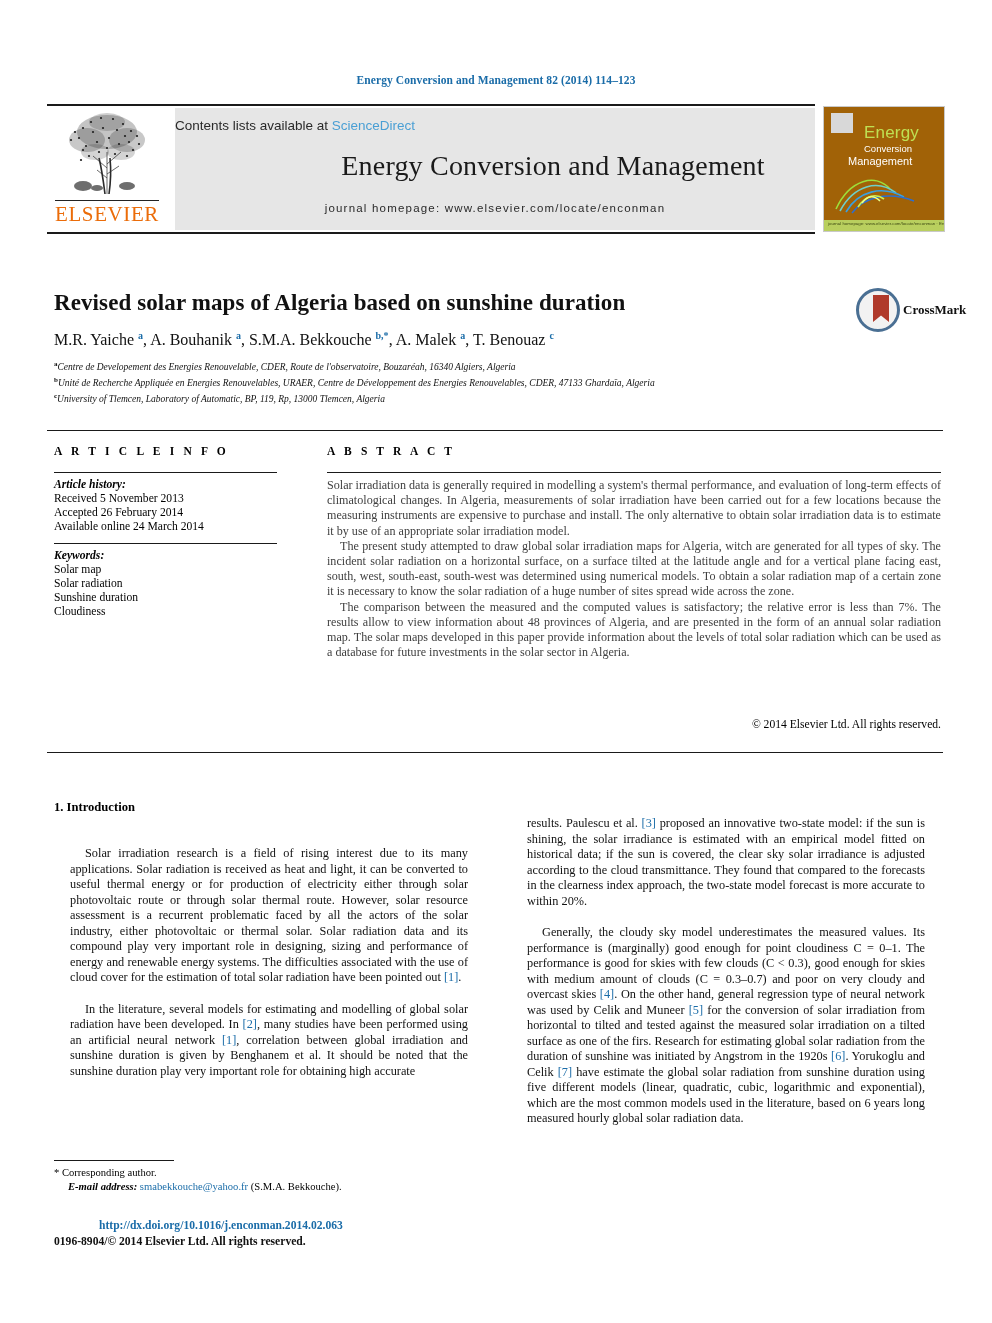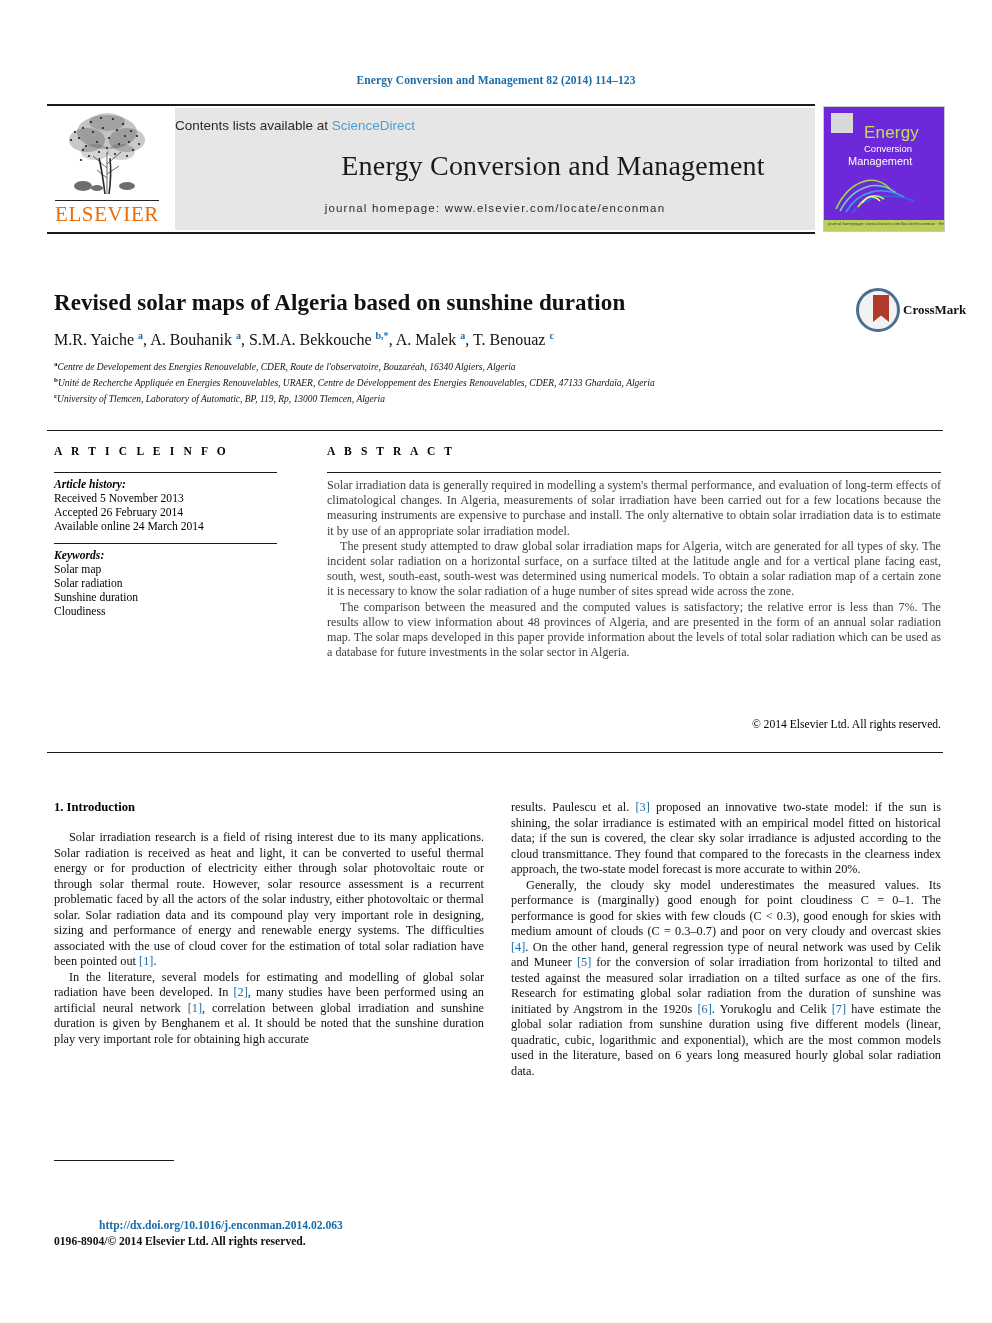--- a/index.html
+++ b/index.html
@@ -118,21 +118,21 @@
     left: 47px; top: 232px;
     width: 768px;
     border-top: 2.4px solid #1a1a1a;
   }
 
   
   .cover-thumb {
     position: absolute;
     left: 823px; top: 106px;
     width: 120px; height: 124px;
-    background: #6d28d9;
+    background: #a16207;
     border: 1px solid #c9c9c9;
     overflow: hidden;
   }
   .cover-sq {
     position: absolute;
     left: 7px; top: 6px;
     width: 22px; height: 20px;
     background: #d8d8d8;
   }
   .cover-t1 {
@@ -352,21 +352,21 @@
     position: absolute;
     top: 830px;
     width: 430px;
     font-size: 12.3px;
     line-height: 15.5px;
     text-align: justify;
     color: #111;
   }
   .col.left { left: 54px; }
   .col.right { left: 511px; top: 800px; }
-  .col p { margin: 0; text-indent: 15px; }
+  .col p { margin: 16px; text-indent: 15px; }
   .col p.noindent { text-indent: 0; }
   .ref { color: #1a6ca8; }
 
   
   .fn-rule {
     position: absolute;
     left: 54px; top: 1160px;
     width: 120px;
     border-top: 1.2px solid #1a1a1a;
   }
@@ -543,17 +543,26 @@
     <p>Solar irradiation research is a field of rising interest due to its many applications. Solar radiation is received as heat and light, it can be converted to useful thermal energy or for production of electricity either through solar photovoltaic route or through solar thermal route. However, solar resource assessment is a recurrent problematic faced by all the actors of the solar industry, either photovoltaic or thermal solar. Solar radiation data and its compound play very important role in designing, sizing and performance of energy and renewable energy systems. The difficulties associated with the use of cloud cover for the estimation of total solar radiation have been pointed out <span class="ref">[1]</span>.</p>
     <p>In the literature, several models for estimating and modelling of global solar radiation have been developed. In <span class="ref">[2]</span>, many studies have been performed using an artificial neural network <span class="ref">[1]</span>, correlation between global irradiation and sunshine duration is given by Benghanem et al. It should be noted that the sunshine duration play very important role for obtaining high accurate</p>
   </div>
 
   <div class="col right">
     <p class="noindent">results. Paulescu et al. <span class="ref">[3]</span> proposed an innovative two-state model: if the sun is shining, the solar irradiance is estimated with an empirical model fitted on historical data; if the sun is covered, the clear sky solar irradiance is adjusted according to the cloud transmittance. They found that compared to the forecasts in the clearness index approach, the two-state model forecast is more accurate to within 20%.</p>
     <p>Generally, the cloudy sky model underestimates the measured values. Its performance is (marginally) good enough for point cloudiness C = 0–1. The performance is good for skies with few clouds (C &lt; 0.3), good enough for skies with medium amount of clouds (C = 0.3–0.7) and poor on very cloudy and overcast skies <span class="ref">[4]</span>. On the other hand, general regression type of neural network was used by Celik and Muneer <span class="ref">[5]</span> for the conversion of solar irradiation from horizontal to tilted and tested against the measured solar irradiation on a tilted surface as one of the firs. Research for estimating global solar radiation from the duration of sunshine was initiated by Angstrom in the 1920s <span class="ref">[6]</span>. Yorukoglu and Celik <span class="ref">[7]</span> have estimate the global solar radiation from sunshine duration using five different models (linear, quadratic, cubic, logarithmic and exponential), which are the most common models used in the literature, based on 6 years long measured hourly global solar radiation data.</p>
   </div>
 
   <div class="fn-rule"></div>
+  <div class="fn">
+    <span>*</span>
+    <span>Corresponding author.</span>
+    <span class="ind">
+      <span class="em">E-mail address:</span>
+      <span class="link">smabekkouche@yahoo.fr</span>
+      <span>(S.M.A. Bekkouche).</span>
+    </span>
+  </div>
 
   <div class="doi">http://dx.doi.org/10.1016/j.enconman.2014.02.063</div>
   <div class="issn">0196-8904/© 2014 Elsevier Ltd. All rights reserved.</div>
 
 </div>
 
 </body></html>

